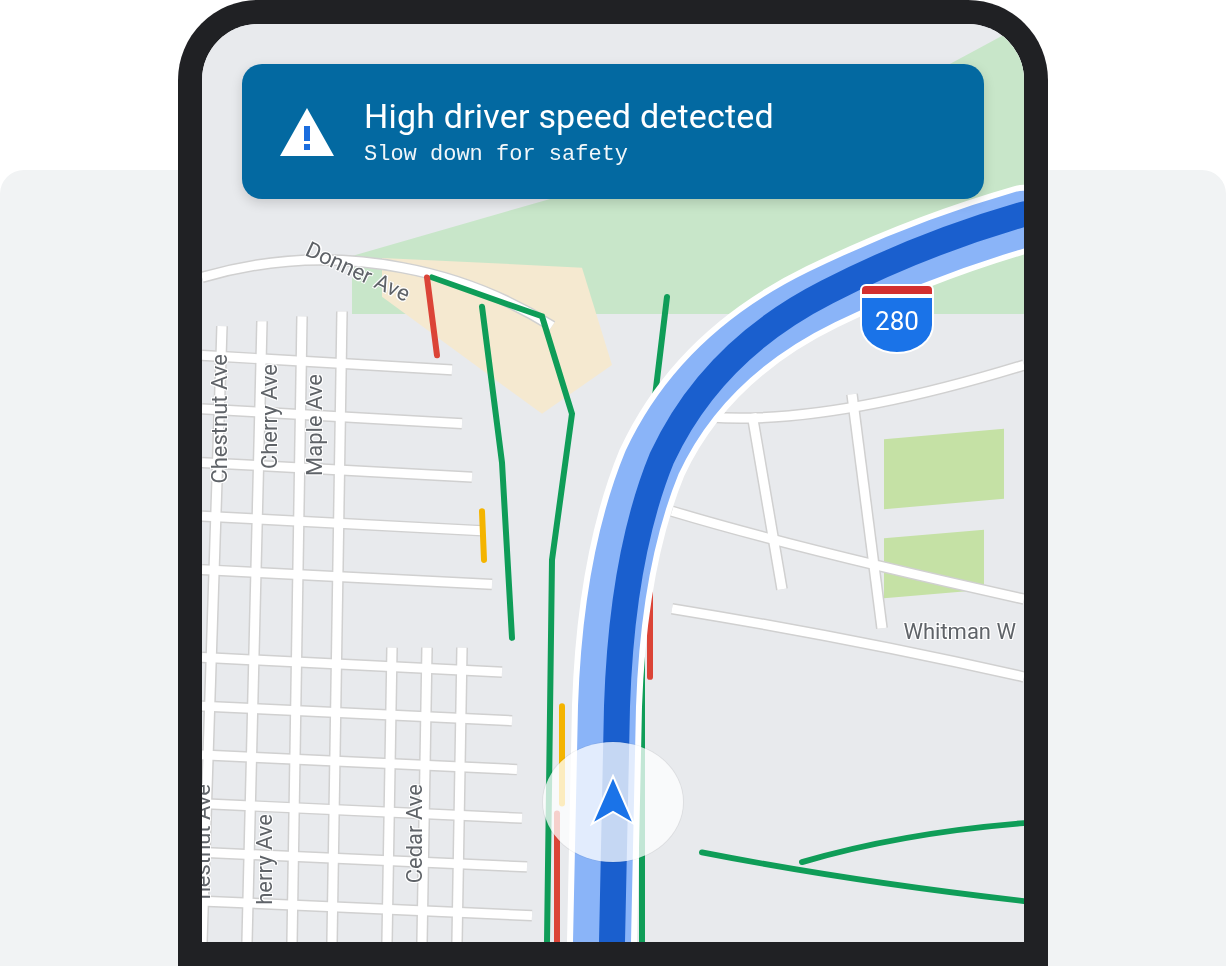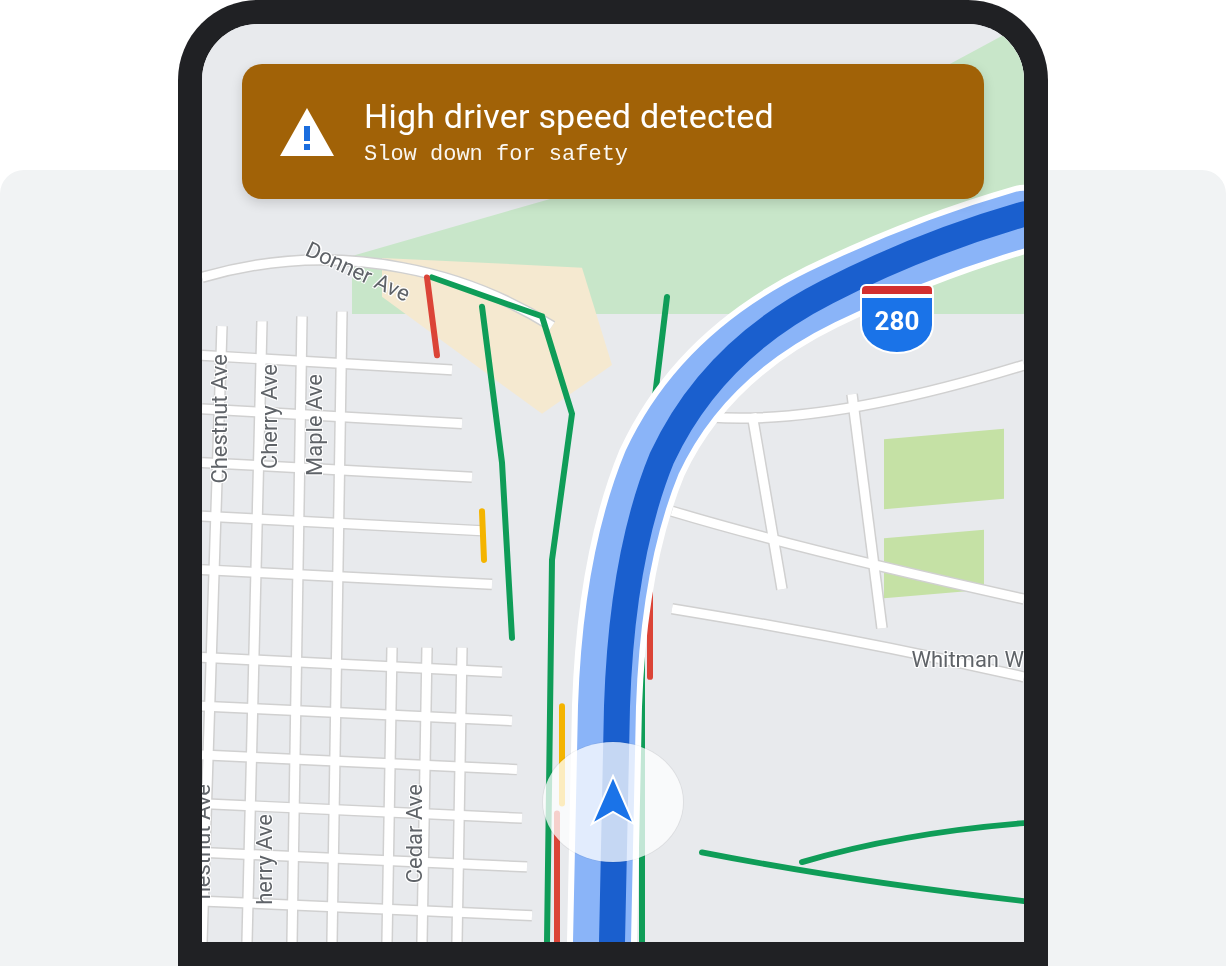--- a/index.html
+++ b/index.html
@@ -117,21 +117,21 @@
       border: 2px solid #fff;
     }
     .shield-body {
       width: 100%;
       height: 58px;
       background: #1a73e8;
       border-radius: 0 0 50% 50%;
       border: 2px solid #fff;
       color: #fff;
       font-size: 26px;
-      font-weight: 700;
+      font-weight: 400;
       text-align: center;
       line-height: 46px;
     }
     
     
     .location-marker {
       position: absolute;
       bottom: 80px;
       left: 50%;
       transform: translateX(-50%);
@@ -144,21 +144,21 @@
       justify-content: center;
       box-shadow: 0 0 0 1px rgba(0,0,0,0.05);
     }
     
     
     .alert-banner {
       position: absolute;
       top: 40px;
       left: 40px;
       right: 40px;
-      background: #a16207;
+      background: #0369a1;
       border-radius: 20px;
       padding: 32px 36px;
       display: flex;
       align-items: center;
       gap: 28px;
       box-shadow: 0 4px 12px rgba(0,0,0,0.15);
     }
     .alert-icon {
       flex-shrink: 0;
     }
@@ -276,21 +276,21 @@
           <path d="M 822 200 Q 720 230 620 280 Q 500 340 450 450 Q 410 550 405 700 L 400 942" stroke="#8ab4f8" stroke-width="58" fill="none" stroke-linecap="round"></path>
 
           <path d="M 822 195 Q 720 225 625 275 Q 510 335 460 445 Q 420 545 415 700 L 410 942" stroke="#1a5fce" stroke-width="26" fill="none" stroke-linecap="round"></path>
         </g>
       </svg>
 
       <span class="street-label label-diagonal" style="top: 235px; left: 100px;">Donner Ave</span>
       <span class="street-label label-vertical" style="top: 330px; left: 5px;">Chestnut Ave</span>
       <span class="street-label label-vertical" style="top: 340px; left: 55px;">Cherry Ave</span>
       <span class="street-label label-vertical" style="top: 350px; left: 100px;">Maple Ave</span>
-      <span class="street-label" style="top: 595px; right: 0px; margin-top: 28px;">Whitman W</span>
+      <span class="street-label" style="top: 595px; right: 8px;">Whitman W</span>
       <span class="street-label label-vertical" style="top: 760px; left: 200px;">Cedar Ave</span>
       <span class="street-label label-vertical" style="top: 760px; left: -12px;">hestnut Ave</span>
       <span class="street-label label-vertical" style="top: 790px; left: 50px;">herry Ave</span>
 
       <div class="highway-shield">
         <div class="shield-top"></div>
         <div class="shield-body">280</div>
       </div>
 
       <div class="location-marker">

